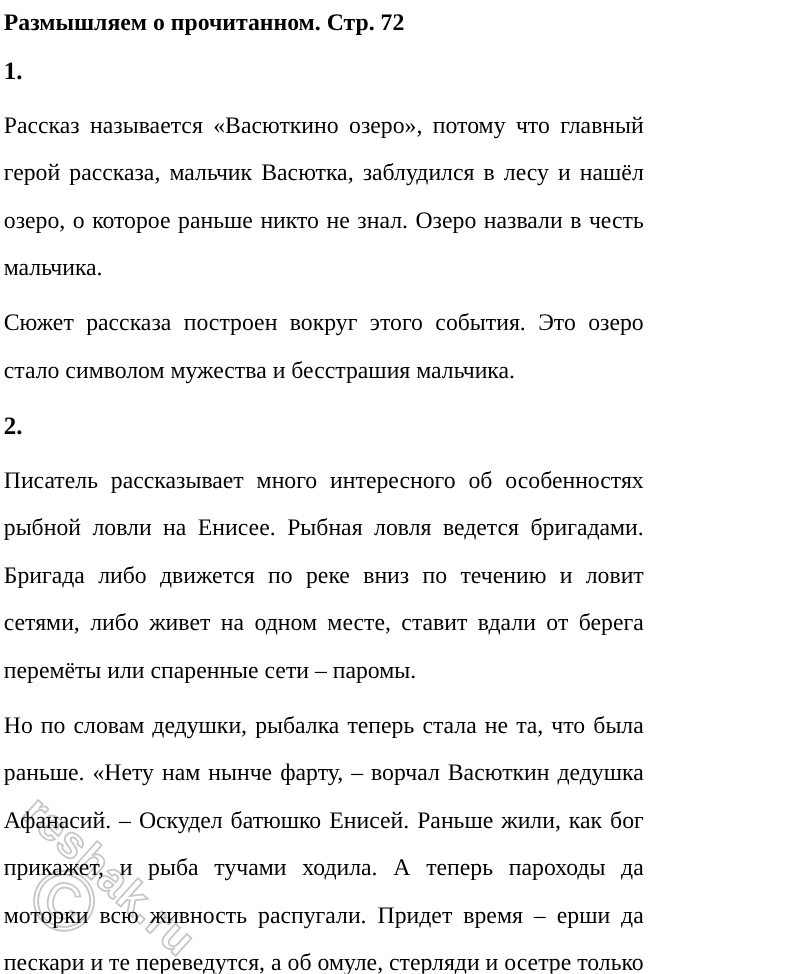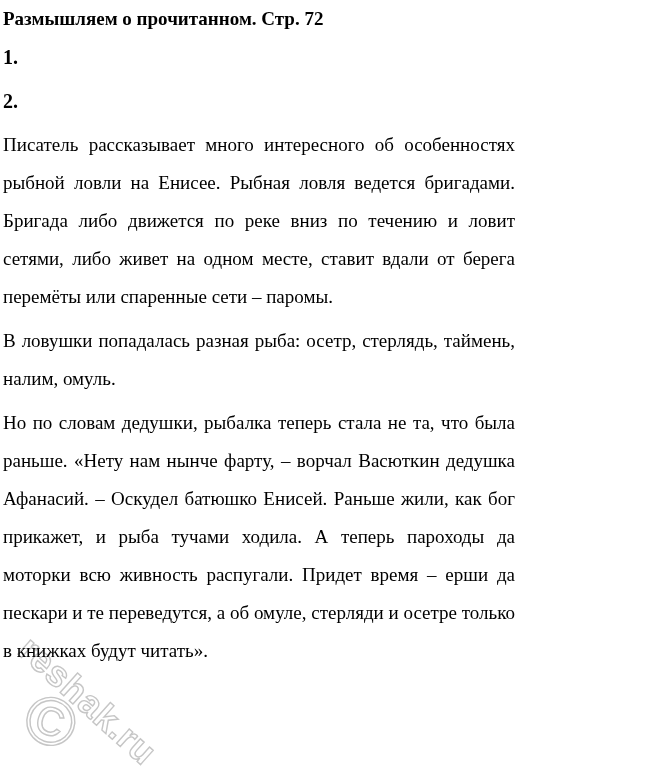--- a/index.html
+++ b/index.html
@@ -71,18 +71,19 @@
 
 <div class="wm wm-text">reshak.ru</div>
 <div class="wm wm-c">©</div>
 
 <div class="page">
   <div class="hdr">
     <span class="hdr-title">Размышляем о прочитанном. Стр. 72</span>
   </div>
 
   <div class="qnum">1.</div>
+  <p class="body">Рассказ называется «Васюткино озеро», потому что главный герой рассказа, мальчик Васютка, заблудился в лесу и нашёл озеро, о которое раньше никто не знал. Озеро назвали в честь мальчика.</p>
+  <p class="body">Сюжет рассказа построен вокруг этого события. Это озеро стало символом мужества и бесстрашия мальчика.</p>
 
   <div class="qnum">2.</div>
   <p class="body">Писатель рассказывает много интересного об особенностях рыбной ловли на Енисее. Рыбная ловля ведется бригадами. Бригада либо движется по реке вниз по течению и ловит сетями, либо живет на одном месте, ставит вдали от берега перемёты или спаренные сети – паромы.</p>
-  <p class="body">В ловушки попадалась разная рыба: осетр, стерлядь, таймень, налим, омуль.</p>
   <p class="body">Но по словам дедушки, рыбалка теперь стала не та, что была раньше. «Нету нам нынче фарту, – ворчал Васюткин дедушка Афанасий. – Оскудел батюшко Енисей. Раньше жили, как бог прикажет, и рыба тучами ходила. А теперь пароходы да моторки всю живность распугали. Придет время – ерши да пескари и те переведутся, а об омуле, стерляди и осетре только в книжках будут читать».</p>
 </div>
 
 </body></html>

